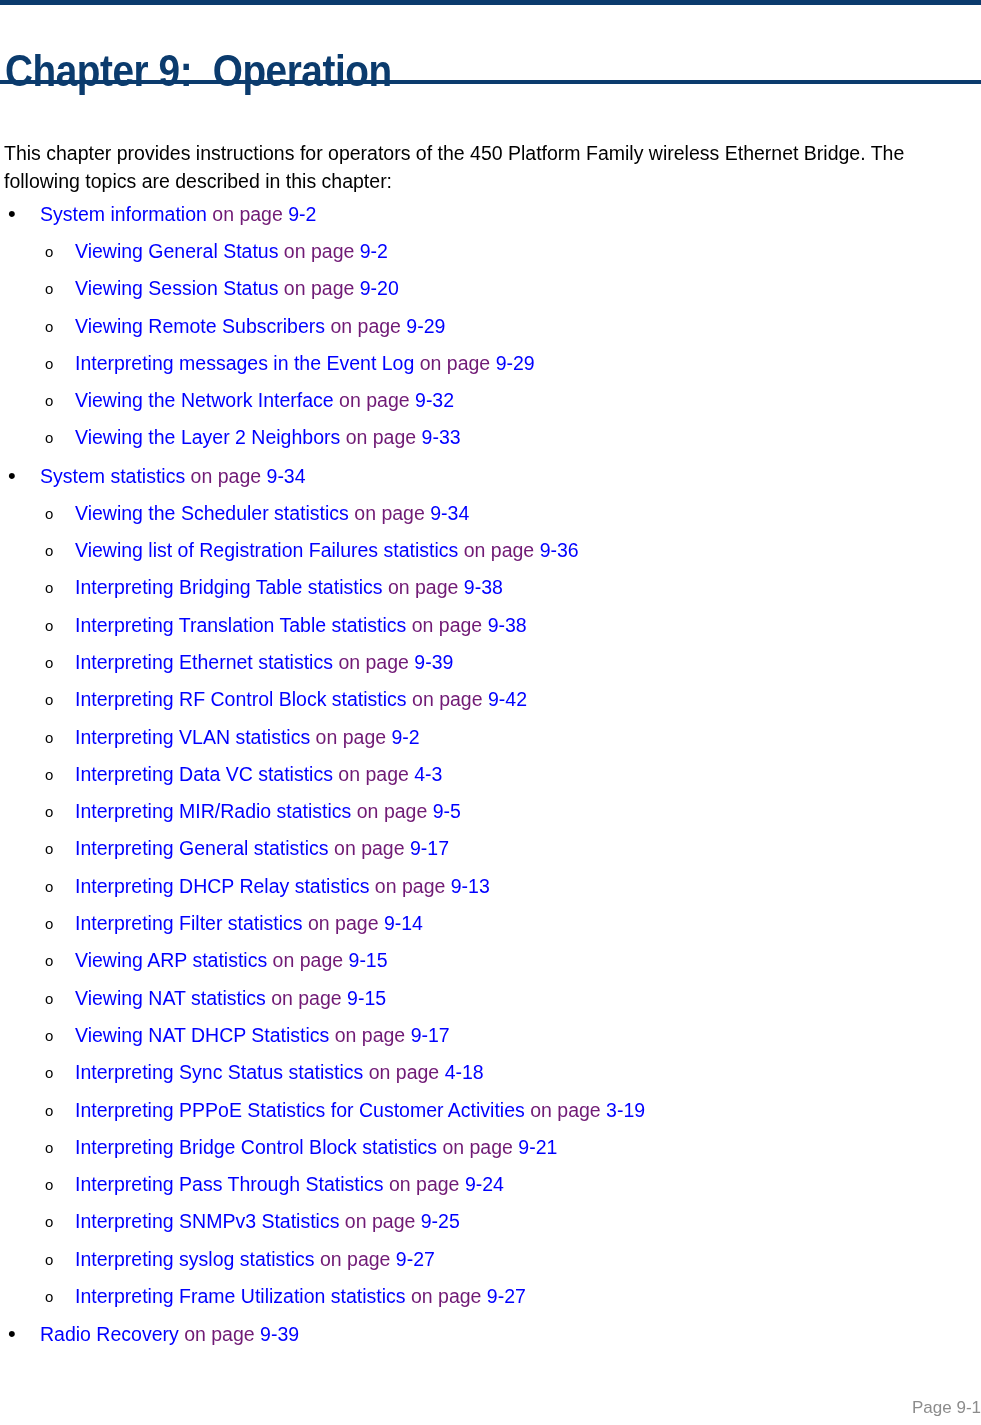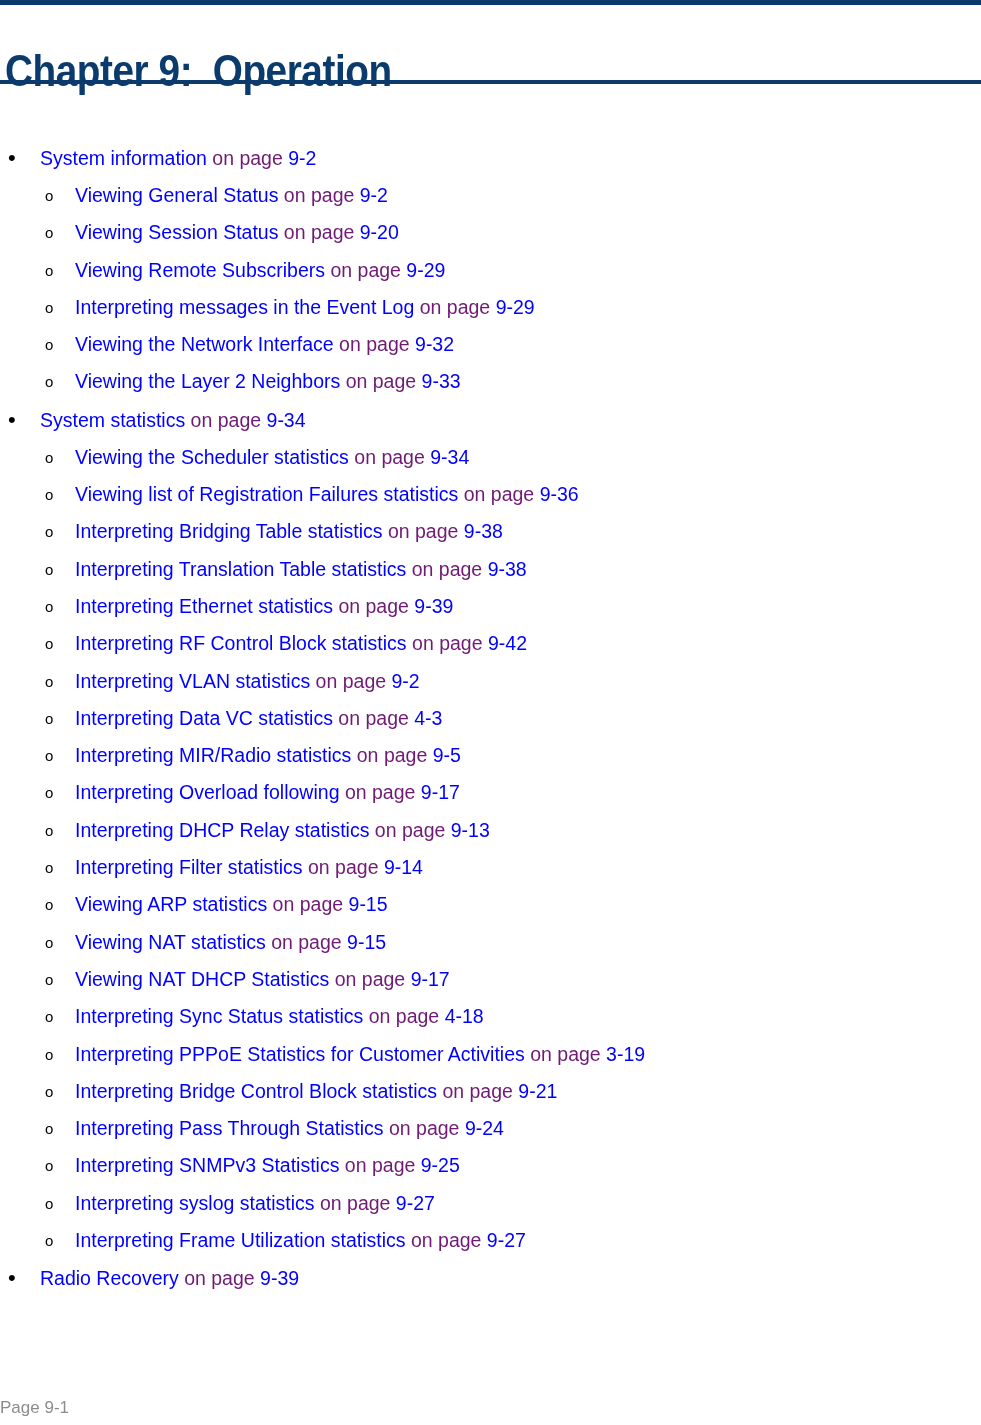--- a/index.html
+++ b/index.html
@@ -105,56 +105,57 @@
 
   
   .toc-row.level1 { height: 38px; line-height: 38px; }
 
   
   .footer {
     position: absolute;
     left: 0;
     top: 1398px;
     width: 981px;
-    text-align: left;
+    text-align: right;
     font-size: 17px;
     color: #8c8c8c;
   }
 </style>
 </head>
 <body>
 
 <div class="rule-top"></div>
 
 <h1 class="chapter-title">Chapter 9:  Operation</h1>
 
 <div class="rule-under-title"></div>
 
 <div class="content">
 
+  <p class="intro">This chapter provides instructions for operators of the 450 Platform Family wireless Ethernet Bridge. The following topics are described in this chapter:</p>
 
   <div class="toc" id="toc-list">
       <div class="toc-row level1"><span class="marker">•</span><span class="link">System information</span><span class="plain"> on page </span><span class="link">9-2</span></div>
       <div class="toc-row level2"><span class="marker">o</span><span class="link">Viewing General Status</span><span class="plain"> on page </span><span class="link">9-2</span></div>
       <div class="toc-row level2"><span class="marker">o</span><span class="link">Viewing Session Status</span><span class="plain"> on page </span><span class="link">9-20</span></div>
       <div class="toc-row level2"><span class="marker">o</span><span class="link">Viewing Remote Subscribers</span><span class="plain"> on page </span><span class="link">9-29</span></div>
       <div class="toc-row level2"><span class="marker">o</span><span class="link">Interpreting messages in the Event Log</span><span class="plain"> on page </span><span class="link">9-29</span></div>
       <div class="toc-row level2"><span class="marker">o</span><span class="link">Viewing the Network Interface</span><span class="plain"> on page </span><span class="link">9-32</span></div>
       <div class="toc-row level2"><span class="marker">o</span><span class="link">Viewing the Layer 2 Neighbors</span><span class="plain"> on page </span><span class="link">9-33</span></div>
       <div class="toc-row level1"><span class="marker">•</span><span class="link">System statistics</span><span class="plain"> on page </span><span class="link">9-34</span></div>
       <div class="toc-row level2"><span class="marker">o</span><span class="link">Viewing the Scheduler statistics</span><span class="plain"> on page </span><span class="link">9-34</span></div>
       <div class="toc-row level2"><span class="marker">o</span><span class="link">Viewing list of Registration Failures statistics</span><span class="plain"> on page </span><span class="link">9-36</span></div>
       <div class="toc-row level2"><span class="marker">o</span><span class="link">Interpreting Bridging Table statistics</span><span class="plain"> on page </span><span class="link">9-38</span></div>
       <div class="toc-row level2"><span class="marker">o</span><span class="link">Interpreting Translation Table statistics</span><span class="plain"> on page </span><span class="link">9-38</span></div>
       <div class="toc-row level2"><span class="marker">o</span><span class="link">Interpreting Ethernet statistics</span><span class="plain"> on page </span><span class="link">9-39</span></div>
       <div class="toc-row level2"><span class="marker">o</span><span class="link">Interpreting RF Control Block statistics</span><span class="plain"> on page </span><span class="link">9-42</span></div>
       <div class="toc-row level2"><span class="marker">o</span><span class="link">Interpreting VLAN statistics</span><span class="plain"> on page </span><span class="link">9-2</span></div>
       <div class="toc-row level2"><span class="marker">o</span><span class="link">Interpreting Data VC statistics</span><span class="plain"> on page </span><span class="link">4-3</span></div>
       <div class="toc-row level2"><span class="marker">o</span><span class="link">Interpreting MIR/Radio statistics</span><span class="plain"> on page </span><span class="link">9-5</span></div>
-      <div class="toc-row level2"><span class="marker">o</span><span class="link">Interpreting Overload following</span><span class="plain"> on page </span><span class="link">9-17</span></div>
+      <div class="toc-row level2"><span class="marker">o</span><span class="link">Interpreting General statistics</span><span class="plain"> on page </span><span class="link">9-17</span></div>
       <div class="toc-row level2"><span class="marker">o</span><span class="link">Interpreting DHCP Relay statistics</span><span class="plain"> on page </span><span class="link">9-13</span></div>
       <div class="toc-row level2"><span class="marker">o</span><span class="link">Interpreting Filter statistics</span><span class="plain"> on page </span><span class="link">9-14</span></div>
       <div class="toc-row level2"><span class="marker">o</span><span class="link">Viewing ARP statistics</span><span class="plain"> on page </span><span class="link">9-15</span></div>
       <div class="toc-row level2"><span class="marker">o</span><span class="link">Viewing NAT statistics</span><span class="plain"> on page </span><span class="link">9-15</span></div>
       <div class="toc-row level2"><span class="marker">o</span><span class="link">Viewing NAT DHCP Statistics</span><span class="plain"> on page </span><span class="link">9-17</span></div>
       <div class="toc-row level2"><span class="marker">o</span><span class="link">Interpreting Sync Status statistics</span><span class="plain"> on page </span><span class="link">4-18</span></div>
       <div class="toc-row level2"><span class="marker">o</span><span class="link">Interpreting PPPoE Statistics for Customer Activities</span><span class="plain"> on page </span><span class="link">3-19</span></div>
       <div class="toc-row level2"><span class="marker">o</span><span class="link">Interpreting Bridge Control Block statistics</span><span class="plain"> on page </span><span class="link">9-21</span></div>
       <div class="toc-row level2"><span class="marker">o</span><span class="link">Interpreting Pass Through Statistics</span><span class="plain"> on page </span><span class="link">9-24</span></div>
       <div class="toc-row level2"><span class="marker">o</span><span class="link">Interpreting SNMPv3 Statistics</span><span class="plain"> on page </span><span class="link">9-25</span></div>

